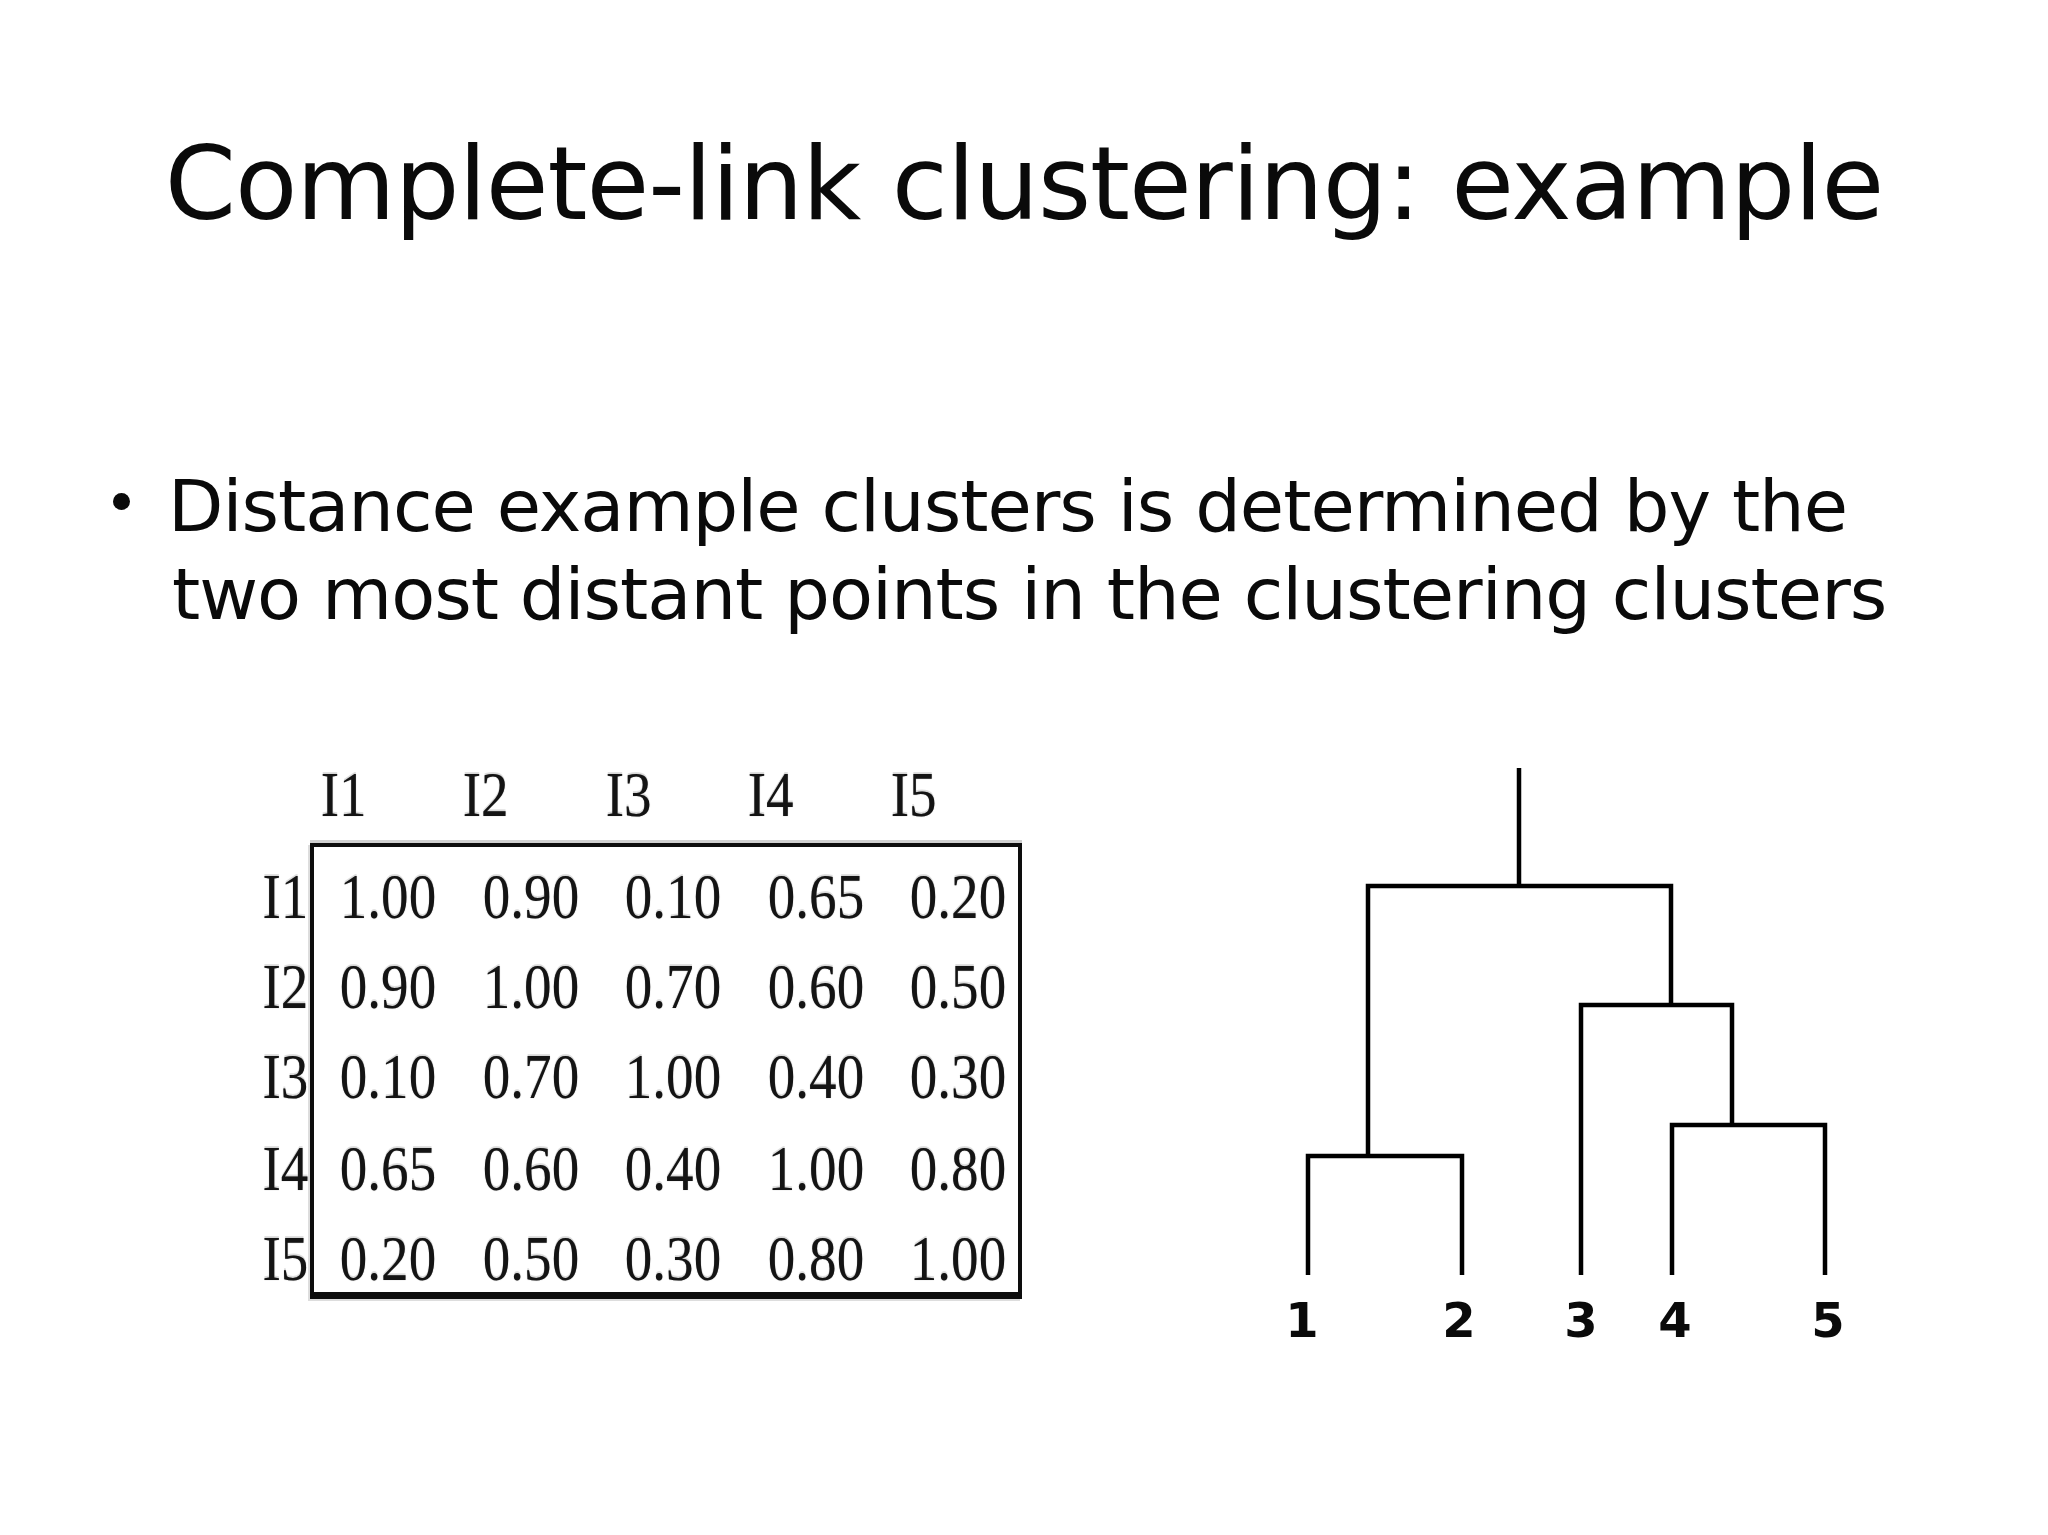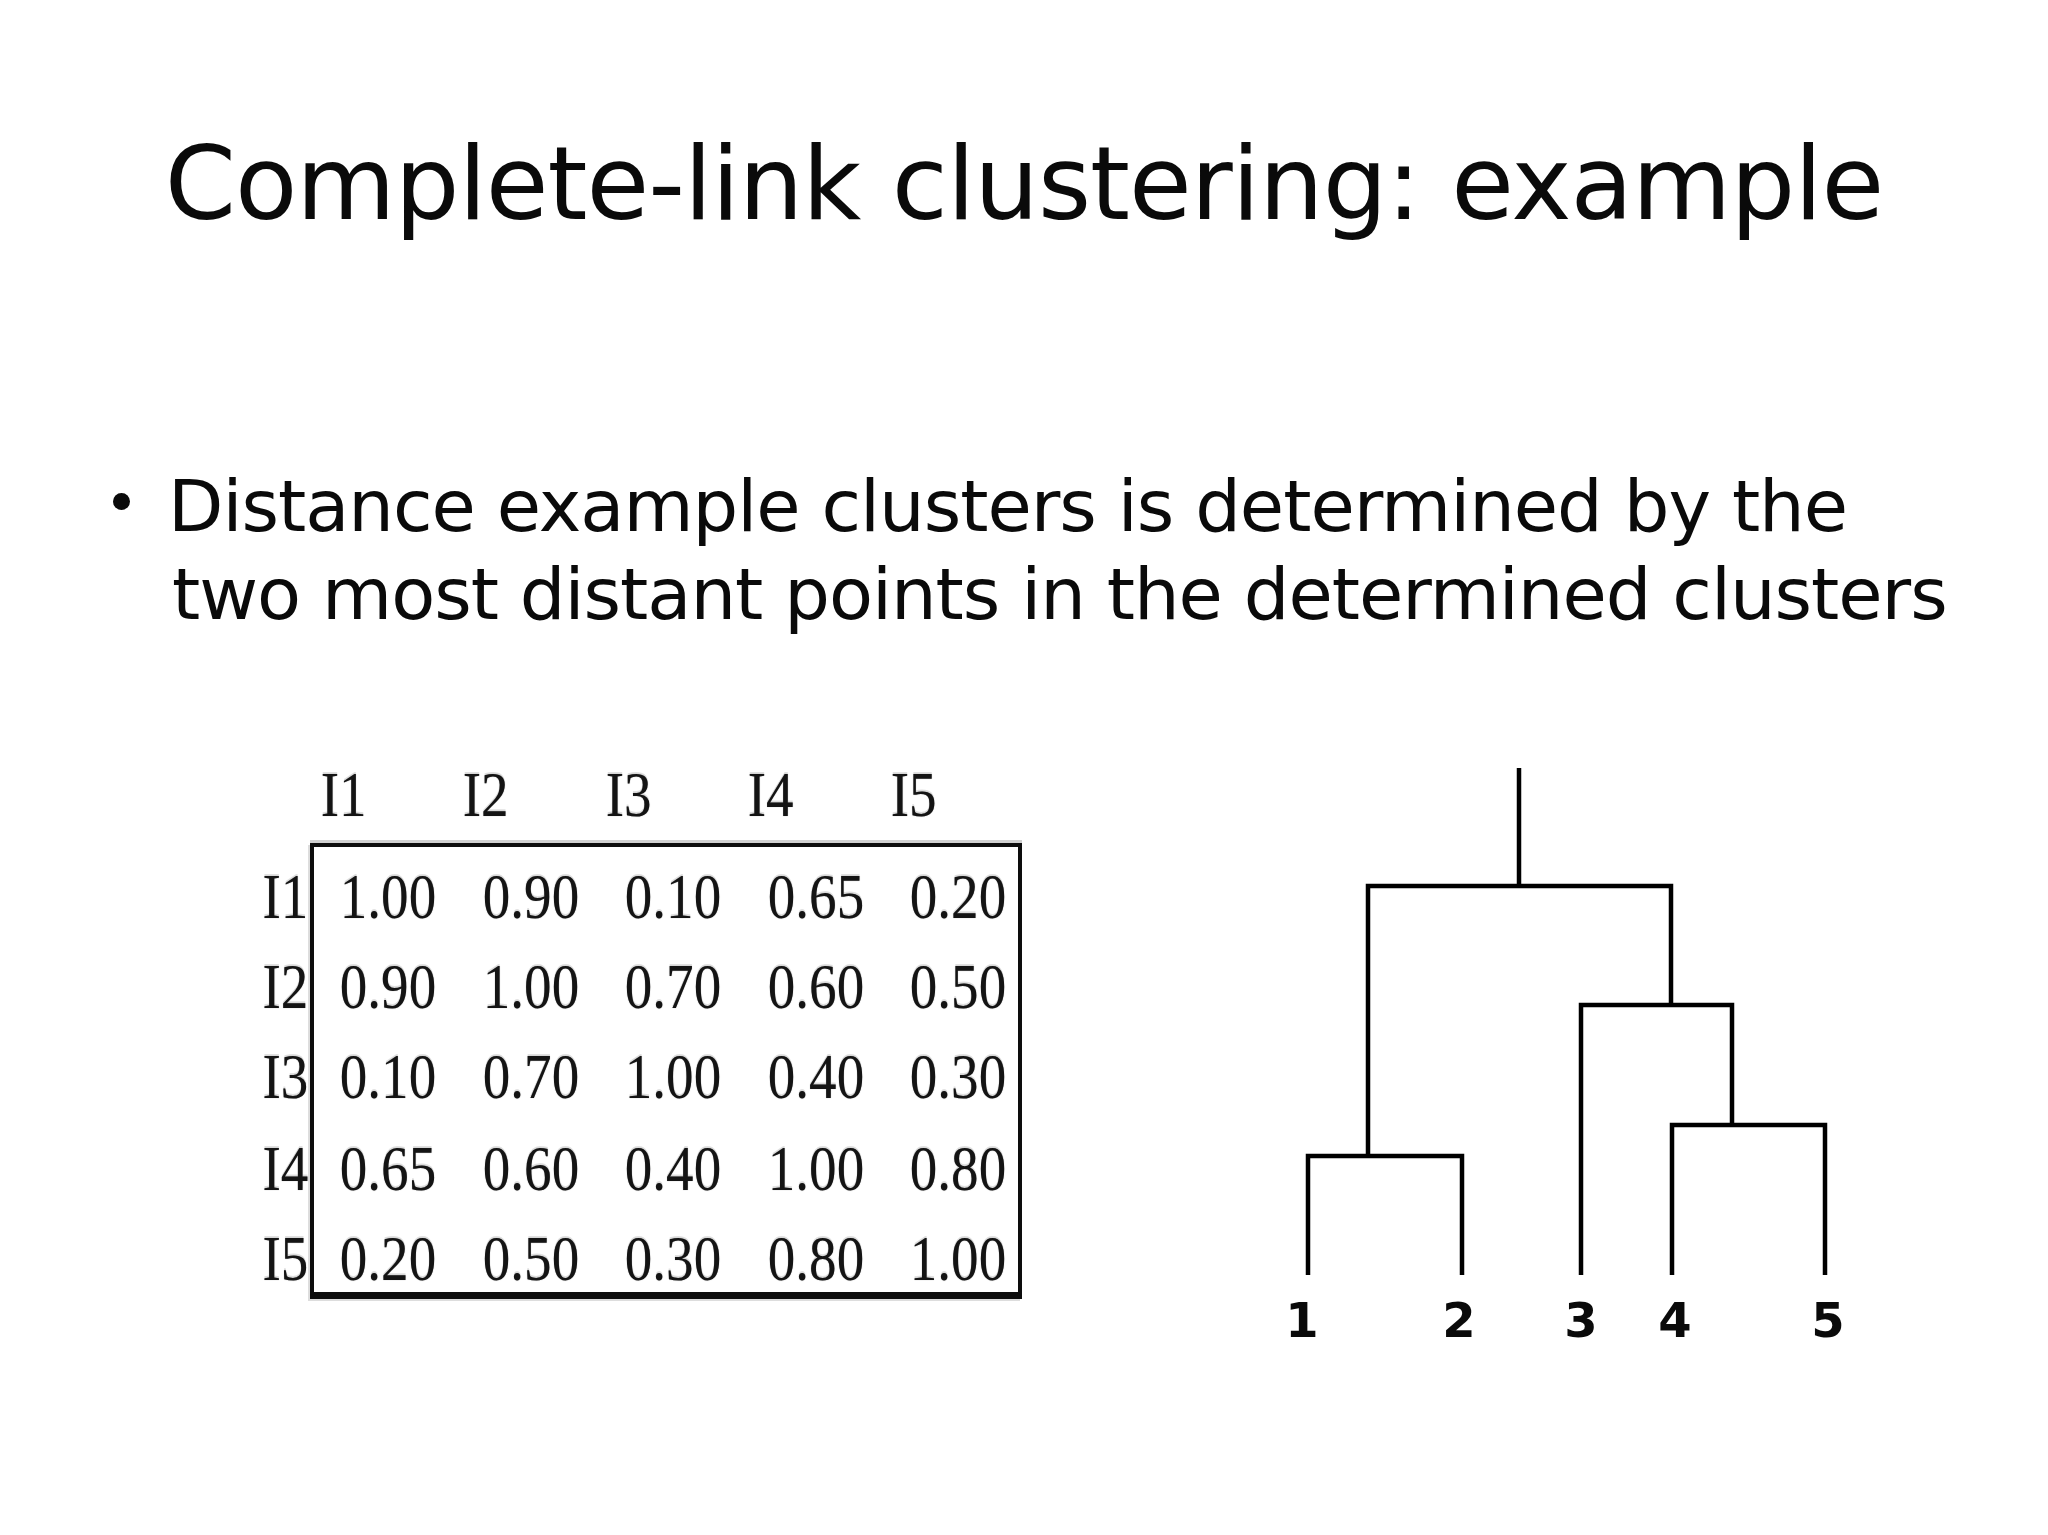--- a/index.html
+++ b/index.html
@@ -67,21 +67,21 @@
 </style>
 </head>
 <body>
 
 <div class="slide-title">Complete-link clustering: example</div>
 
 <div class="bullet-block">
   <div class="bullet-dot"></div>
   <div class="bullet-lines">
     <div class="l1">Distance example clusters is determined by the</div>
-    <div class="l2">two most distant points in the determined clusters</div>
+    <div class="l2">two most distant points in the clustering clusters</div>
   </div>
 </div>
 
 <div class="matrix">
   <div class="mx-headers">
     <span class="mx-h"><span class="txt">I1</span></span>
     <span class="mx-h"><span class="txt">I2</span></span>
     <span class="mx-h"><span class="txt">I3</span></span>
     <span class="mx-h"><span class="txt">I4</span></span>
     <span class="mx-h"><span class="txt">I5</span></span>

